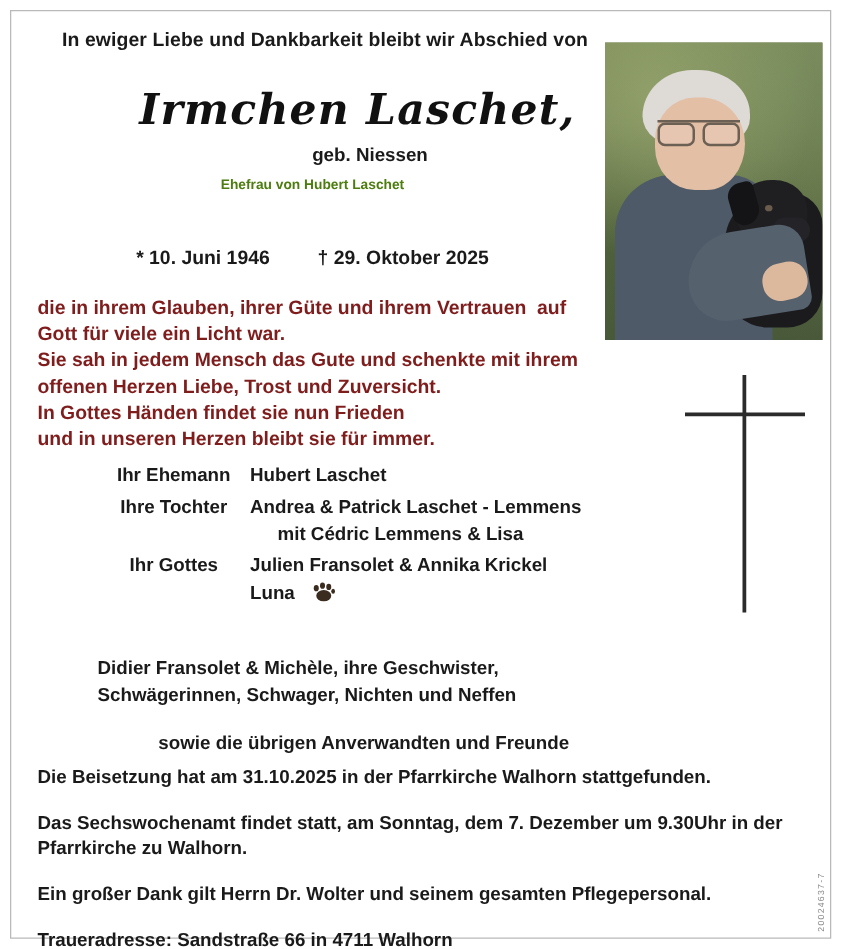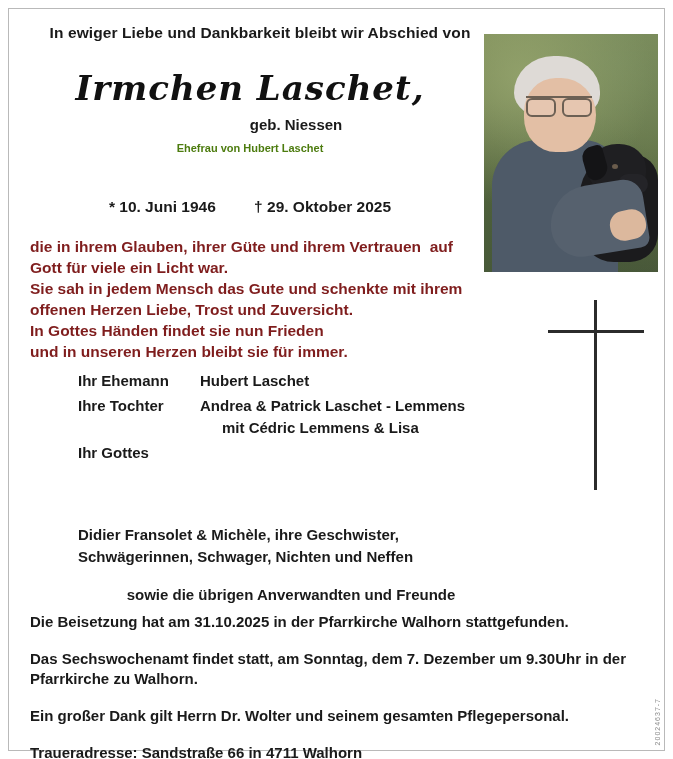--- a/index.html
+++ b/index.html
@@ -45,20 +45,21 @@
     left: 0;
     top: 68px;
     width: 500px;
     text-align: center;
     font-family: "DejaVu Serif", serif;
     font-style: italic;
     font-weight: bold;
     font-size: 34px;
     letter-spacing: 1px;
     color: #111;
+    padding-left: 36px;
   }
   .born-name {
     position: absolute;
     left: 0;
     top: 116px;
     width: 500px;
     text-align: center;
     font-size: 15px;
     font-weight: bold;
     color: #1a1a1a;
@@ -268,20 +269,21 @@
   }
   .family-row {
     display: flex;
     align-items: flex-start;
     margin-bottom: 3px;
   }
   .family-row .rel {
     width: 122px;
     flex: 0 0 122px;
     line-height: 22px;
+    text-align: center;
   }
   .family-row .members {
     flex: 1;
     line-height: 22px;
   }
   .family-row .members .sub {
     display: block;
   }
   .paw {
     display: inline-block;
@@ -412,20 +414,29 @@
     </div>
     <div class="family-row">
       <div class="rel">Ihre Tochter</div>
       <div class="members">
         <span>Andrea &amp; Patrick Laschet - Lemmens</span>
         <span class="sub" style="margin-left:22px">mit Cédric Lemmens &amp; Lisa</span>
       </div>
     </div>
     <div class="family-row">
       <div class="rel">Ihr Gottes</div>
+      <div class="members">
+        <span>Julien Fransolet &amp; Annika Krickel</span>
+        <span class="sub">
+          <span>Luna</span>
+          <span class="paw">
+            <span class="pad"></span><i></i><i></i><i></i><i></i>
+          </span>
+        </span>
+      </div>
     </div>
   </div>
 
   <div class="relatives">
     <div>Didier Fransolet &amp; Michèle, ihre Geschwister,</div>
     <div>Schwägerinnen, Schwager, Nichten und Neffen</div>
     <div class="center">sowie die übrigen Anverwandten und Freunde</div>
   </div>
 
   <div class="notices">

